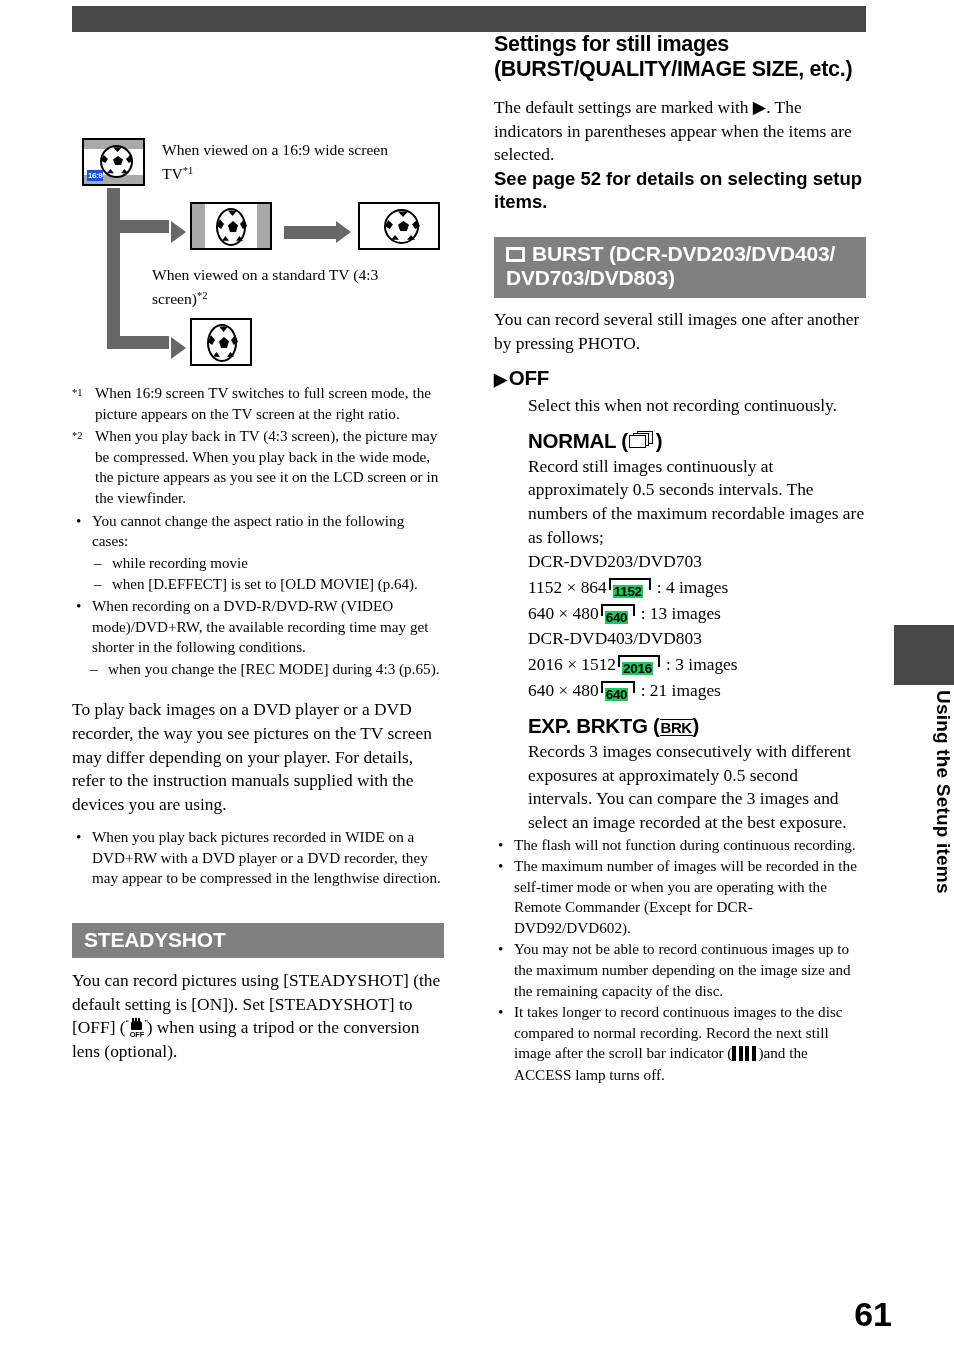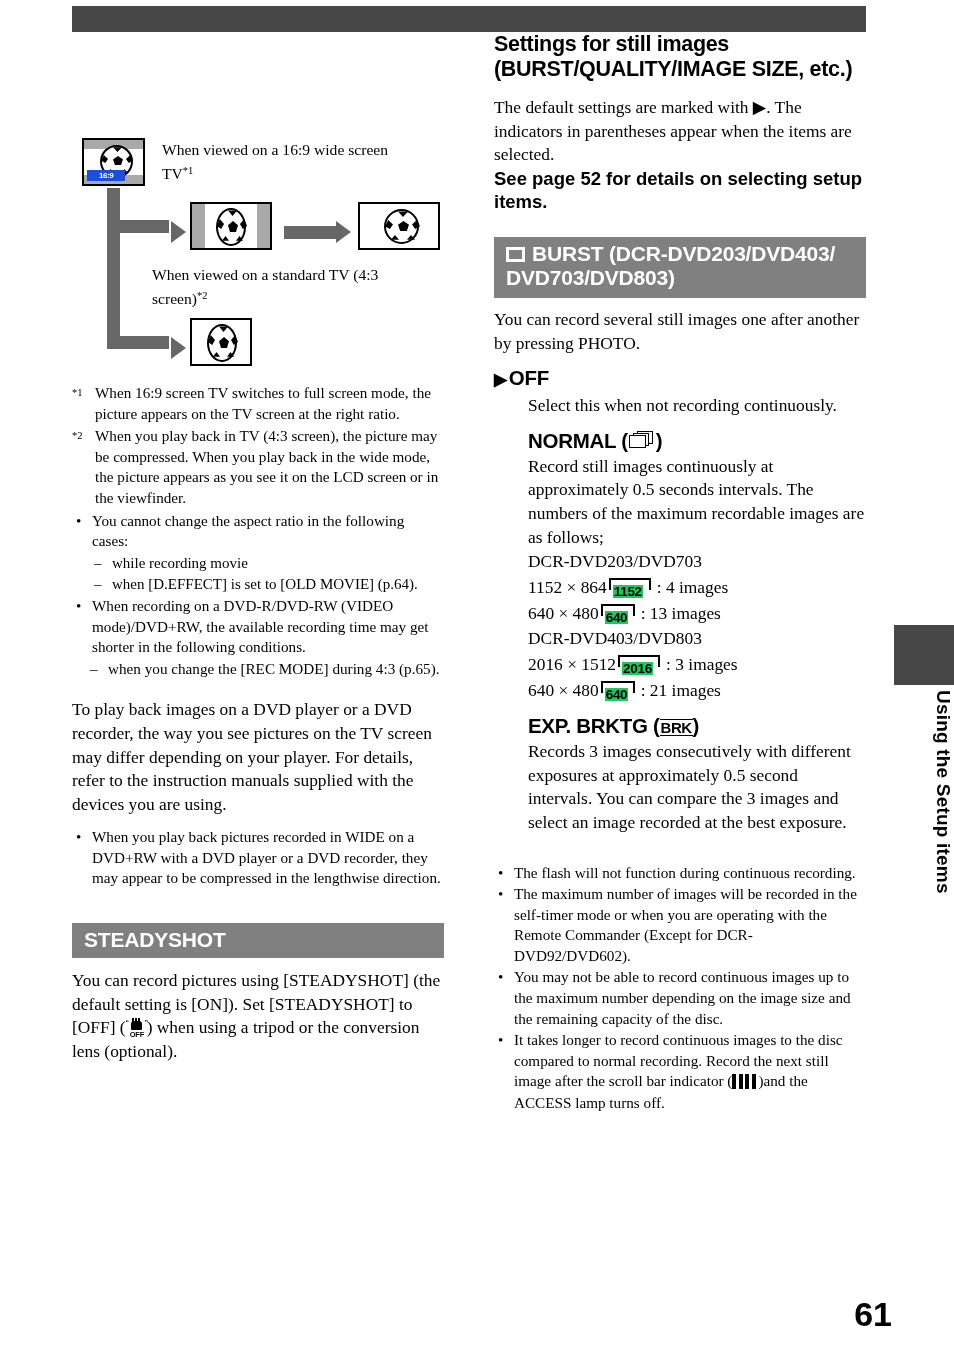--- a/index.html
+++ b/index.html
@@ -362,21 +362,21 @@
   }
   .badge169 {
     position: absolute;
     left: 3px; bottom: 3px;
     background: #1d4ed8;
     color: #fff;
     font-family: "Liberation Sans", sans-serif;
     font-weight: bold;
     font-size: 8px;
     line-height: 9px;
-    padding: 1px 12px;
+    padding: 1px 1px;
     letter-spacing: -0.4px;
   }
   .dlabel {
     position: absolute;
     font-size: 15.6px;
     line-height: 20.5px;
   }
   .dlabel sup { font-size: 10.5px; vertical-align: 5px; }
 
   .arrow-h {
@@ -634,21 +634,21 @@
       <span>: 21 images</span>
     </div>
 
     <div class="opt" style="margin-left:34px;">
       <span>EXP. BRKTG (</span>
         <span class="ic-brk">BRK</span>
         <span>)</span>
     </div>
     <div class="opt-body">Records 3 images consecutively with different exposures at approximately 0.5 second intervals. You can compare the 3 images and select an image recorded at the best exposure.</div>
 
-    <div style="margin-top:28px;">
+    <div style="margin-top:0;">
       <div class="bul">
         <span>The flash will not function during continuous recording.</span>
       </div>
       <div class="bul">
         <span>The maximum number of images will be recorded in the self-timer mode or when you are operating with the Remote Commander (Except for DCR-DVD92/DVD602).</span>
       </div>
       <div class="bul">
         <span>You may not be able to record continuous images up to the maximum number depending on the image size and the remaining capacity of the disc.</span>
       </div>
       <div class="bul">

